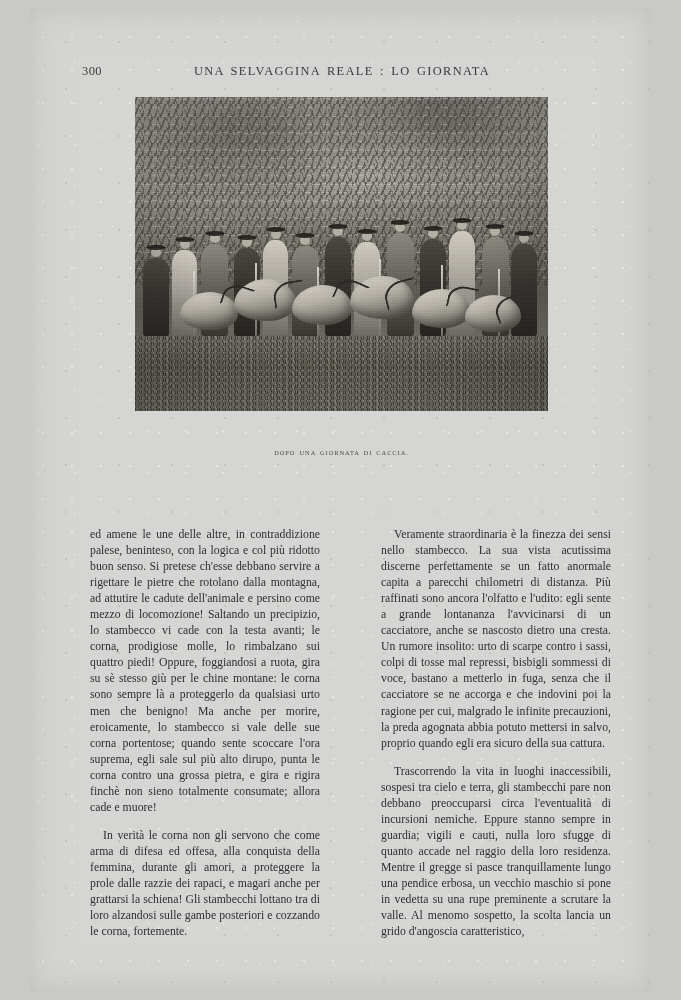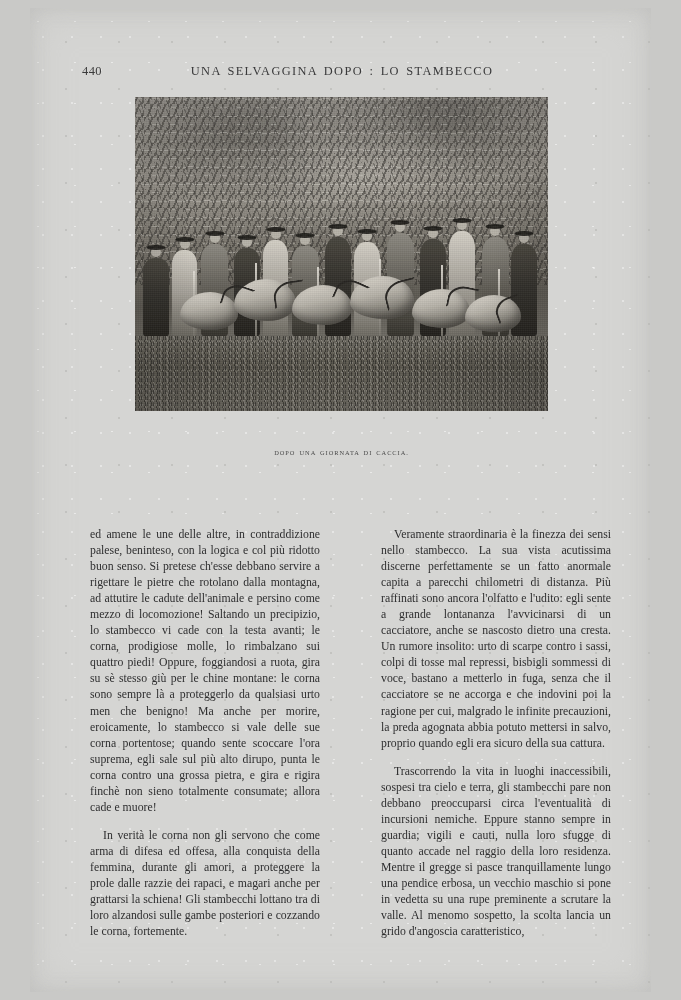--- a/index.html
+++ b/index.html
@@ -221,22 +221,22 @@
   .col p.indent {
     text-indent: 13px;
   }
 </style>
 </head>
 <body>
 
 <div class="page">
 
   <div class="runhead">
-    <div class="folio">440</div>
-    <div class="runtitle">UNA SELVAGGINA DOPO : LO STAMBECCO</div>
+    <div class="folio">300</div>
+    <div class="runtitle">UNA SELVAGGINA REALE : LO GIORNATA</div>
   </div>
 
   <div class="plate">
     <div class="sky"></div>
     <div class="scree"></div>
 
     <div class="figrow">
       <div class="fig" style="left:2%;  width:26px; height:78px;"></div>
       <div class="fig light" style="left:9%;  width:25px; height:86px;"></div>
       <div class="fig mid" style="left:16%; width:27px; height:92px;"></div>

